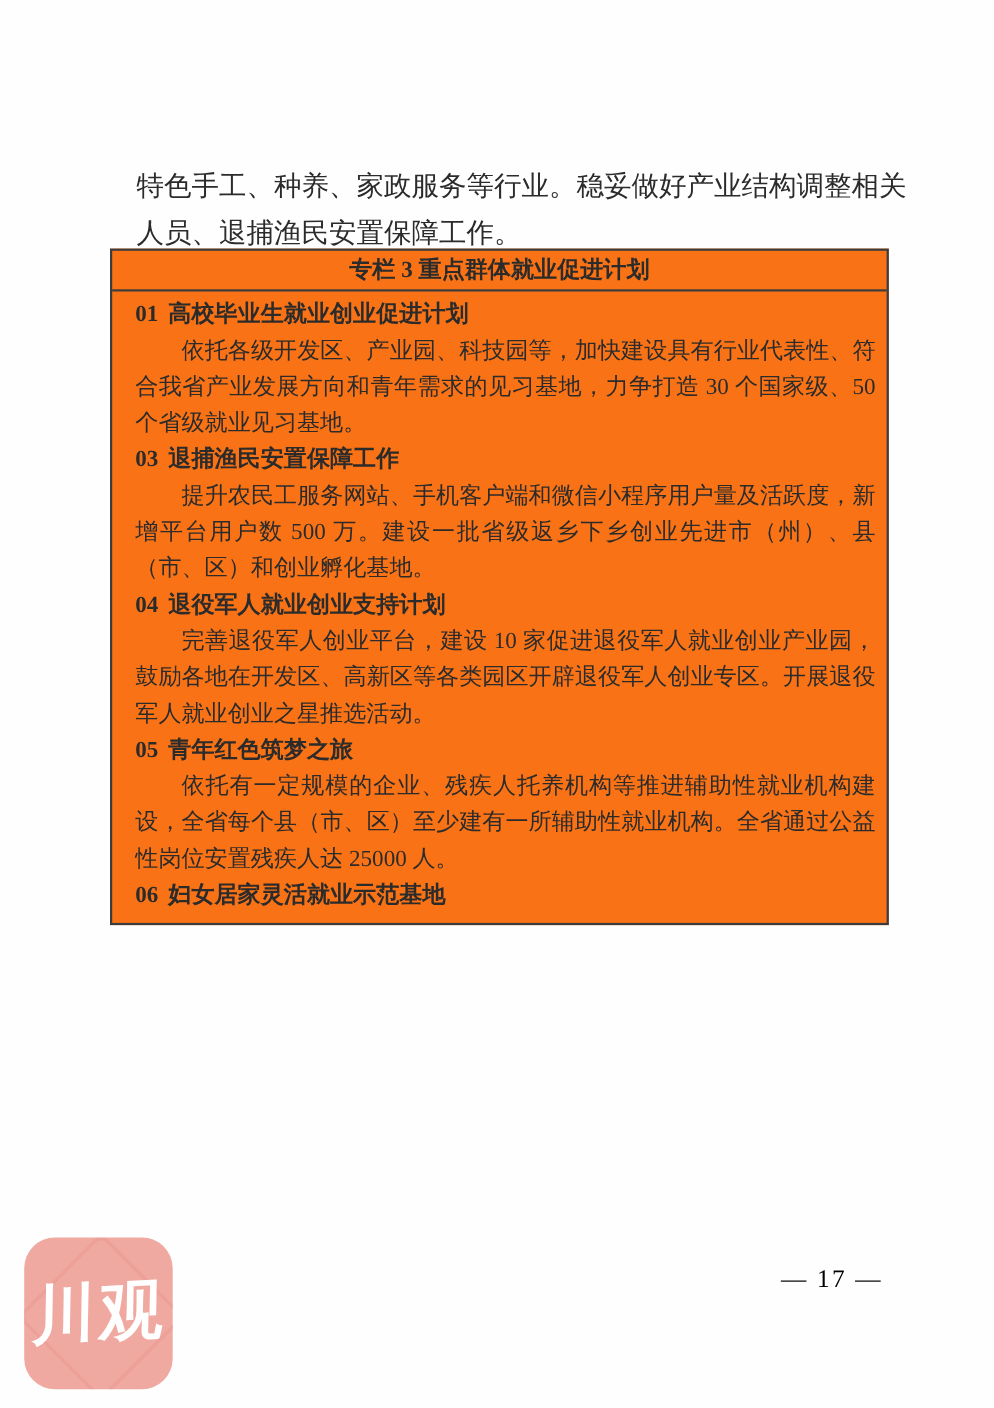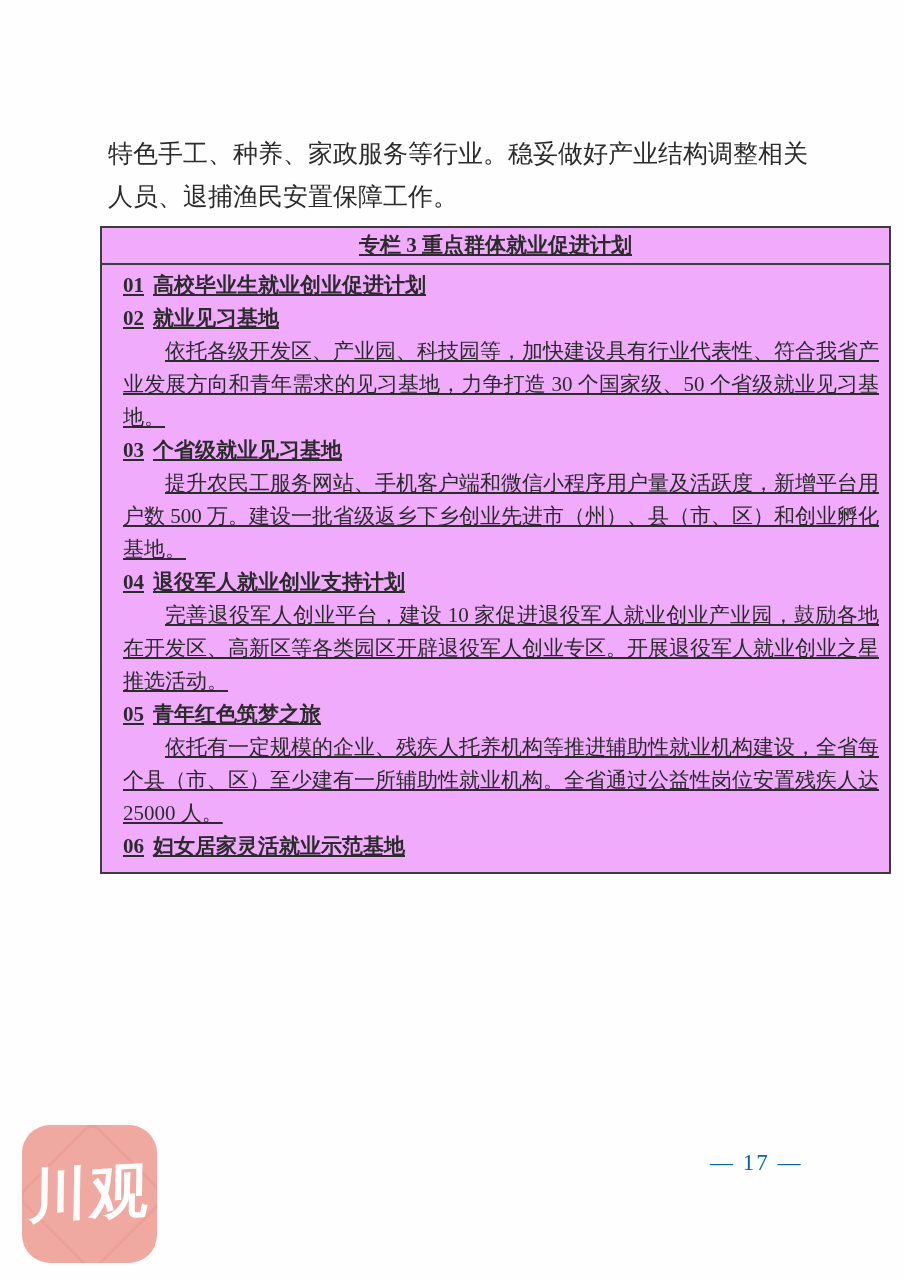--- a/index.html
+++ b/index.html
@@ -12,37 +12,36 @@
     color: #2b2b2b;
     overflow: hidden;
   }
 
   
   .intro {
     position: absolute;
     left: 108px;
     top: 132px;
     width: 700px;
-    margin: 0;
+    margin: 16px;
     font-size: 25px;
     line-height: 43px;
     text-align: justify;
     text-justify: inter-ideograph;
   }
 
   
   .panel {
     position: absolute;
     left: 100px;
     top: 226px;
-    width: 791px;
+    width: 708px;
     box-sizing: border-box;
     border: 2px solid #3c3c3c;
-    background: #f0abfc;
-    text-decoration: underline;
+    background: #f97316;
   }
   .panel-header {
     font-weight: bold;
     text-align: center;
     font-size: 21px;
     line-height: 24px;
     padding: 5px 0 6px 0;
     border-bottom: 2px solid #3c3c3c;
   }
   .panel-body {
@@ -59,21 +58,21 @@
     text-justify: inter-ideograph;
   }
 
   
   .page-number {
     position: absolute;
     left: 710px;
     top: 1150px;
     font-size: 23px;
     letter-spacing: 2px;
-    color: #0369a1;
+    color: #000000;
   }
 
   
   .watermark {
     position: absolute;
     left: 22px;
     top: 1125px;
     width: 135px;
     height: 138px;
   }
@@ -116,26 +115,25 @@
 
   <div class="panel">
     <div class="panel-header">专栏 3 重点群体就业促进计划</div>
     <div class="panel-body">
 
       <div class="item">
         <div class="item-heading"><span class="item-num">01</span><span>高校毕业生就业创业促进计划</span></div>
       </div>
 
       <div class="item">
-        <div class="item-heading"><span class="item-num">02</span><span>就业见习基地</span></div>
         <p class="item-body">依托各级开发区、产业园、科技园等，加快建设具有行业代表性、符合我省产业发展方向和青年需求的见习基地，力争打造 30 个国家级、50 个省级就业见习基地。</p>
       </div>
 
       <div class="item">
-        <div class="item-heading"><span class="item-num">03</span><span>个省级就业见习基地</span></div>
+        <div class="item-heading"><span class="item-num">03</span><span>退捕渔民安置保障工作</span></div>
         <p class="item-body">提升农民工服务网站、手机客户端和微信小程序用户量及活跃度，新增平台用户数 500 万。建设一批省级返乡下乡创业先进市（州）、县（市、区）和创业孵化基地。</p>
       </div>
 
       <div class="item">
         <div class="item-heading"><span class="item-num">04</span><span>退役军人就业创业支持计划</span></div>
         <p class="item-body">完善退役军人创业平台，建设 10 家促进退役军人就业创业产业园，鼓励各地在开发区、高新区等各类园区开辟退役军人创业专区。开展退役军人就业创业之星推选活动。</p>
       </div>
 
       <div class="item">
         <div class="item-heading"><span class="item-num">05</span><span>青年红色筑梦之旅</span></div>

